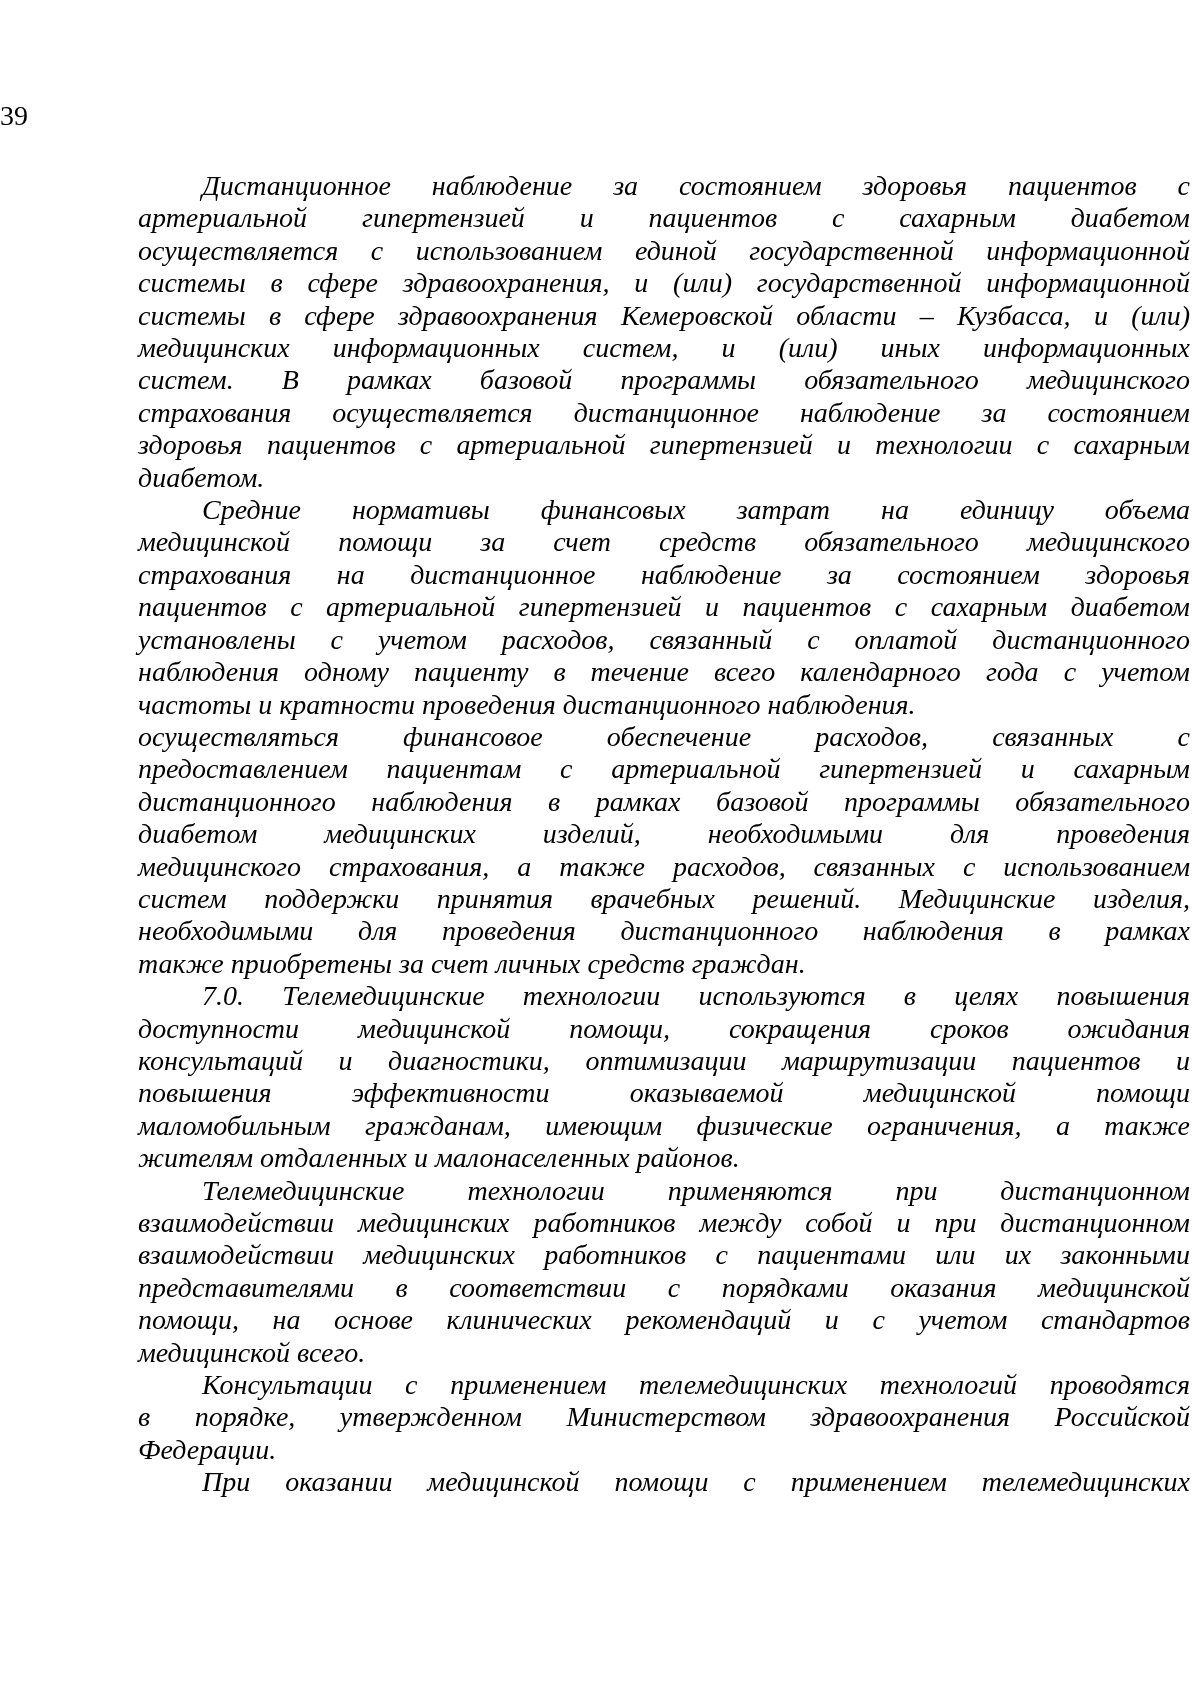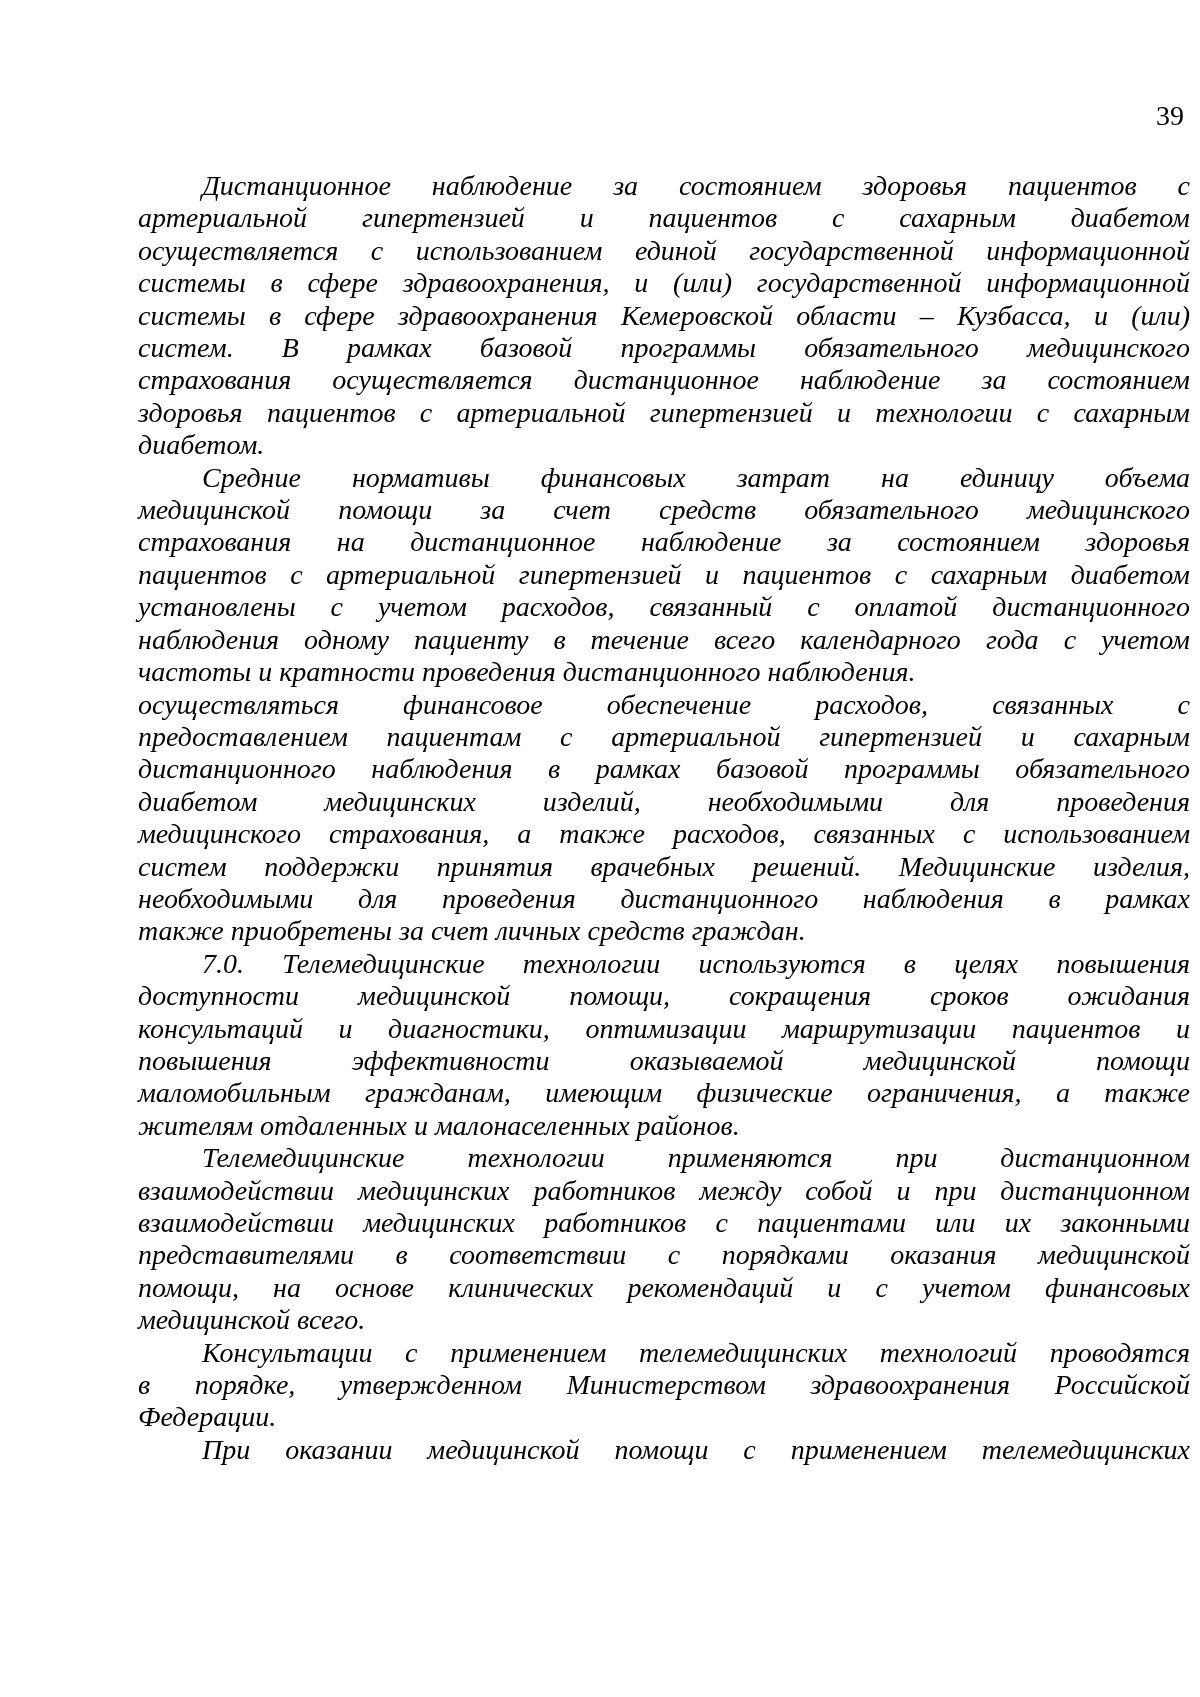--- a/index.html
+++ b/index.html
@@ -21,21 +21,21 @@
     top: 0;
     width: 1200px;
     height: 1697px;
     background: #ffffff;
   }
   .page-number {
     position: absolute;
     left: 0;
     right: 16px;
     top: 100px;
-    text-align: right;
+    text-align: left;
     font-size: 28px;
     line-height: 32.4px;
   }
   .text-block {
     position: absolute;
     left: 138px;
     top: 170px;
     width: 1052px;
     font-size: 28px;
     line-height: 32.4px;
@@ -56,20 +56,21 @@
 <body>
 
 <div class="page">
   <div class="page-number">39</div>
   <div class="text-block" id="doc">
       <div class="line first">Дистанционное наблюдение за состоянием здоровья пациентов с</div>
       <div class="line">артериальной гипертензией и пациентов с сахарным диабетом</div>
       <div class="line">осуществляется с использованием единой государственной информационной</div>
       <div class="line">системы в сфере здравоохранения, и (или) государственной информационной</div>
       <div class="line">системы в сфере здравоохранения Кемеровской области – Кузбасса, и (или)</div>
+      <div class="line">медицинских информационных систем, и (или) иных информационных</div>
       <div class="line">систем. В рамках базовой программы обязательного медицинского</div>
       <div class="line">страхования осуществляется дистанционное наблюдение за состоянием</div>
       <div class="line">здоровья пациентов с артериальной гипертензией и технологии с сахарным</div>
       <div class="line last">диабетом.</div>
       <div class="line first">Средние нормативы финансовых затрат на единицу объема</div>
       <div class="line">медицинской помощи за счет средств обязательного медицинского</div>
       <div class="line">страхования на дистанционное наблюдение за состоянием здоровья</div>
       <div class="line">пациентов с артериальной гипертензией и пациентов с сахарным диабетом</div>
       <div class="line">установлены с учетом расходов, связанный с оплатой дистанционного</div>
       <div class="line">наблюдения одному пациенту в течение всего календарного года с учетом</div>
@@ -85,20 +86,20 @@
       <div class="line first">7.0. Телемедицинские технологии используются в целях повышения</div>
       <div class="line">доступности медицинской помощи, сокращения сроков ожидания</div>
       <div class="line">консультаций и диагностики, оптимизации маршрутизации пациентов и</div>
       <div class="line">повышения эффективности оказываемой медицинской помощи</div>
       <div class="line">маломобильным гражданам, имеющим физические ограничения, а также</div>
       <div class="line last">жителям отдаленных и малонаселенных районов.</div>
       <div class="line first">Телемедицинские технологии применяются при дистанционном</div>
       <div class="line">взаимодействии медицинских работников между собой и при дистанционном</div>
       <div class="line">взаимодействии медицинских работников с пациентами или их законными</div>
       <div class="line">представителями в соответствии с порядками оказания медицинской</div>
-      <div class="line">помощи, на основе клинических рекомендаций и с учетом финансовых</div>
+      <div class="line">помощи, на основе клинических рекомендаций и с учетом стандартов</div>
       <div class="line last">медицинской всего.</div>
       <div class="line first">Консультации с применением телемедицинских технологий проводятся</div>
       <div class="line">в порядке, утвержденном Министерством здравоохранения Российской</div>
       <div class="line last">Федерации.</div>
       <div class="line first">При оказании медицинской помощи с применением телемедицинских</div>
     </div>
 </div>
 
 </body></html>

